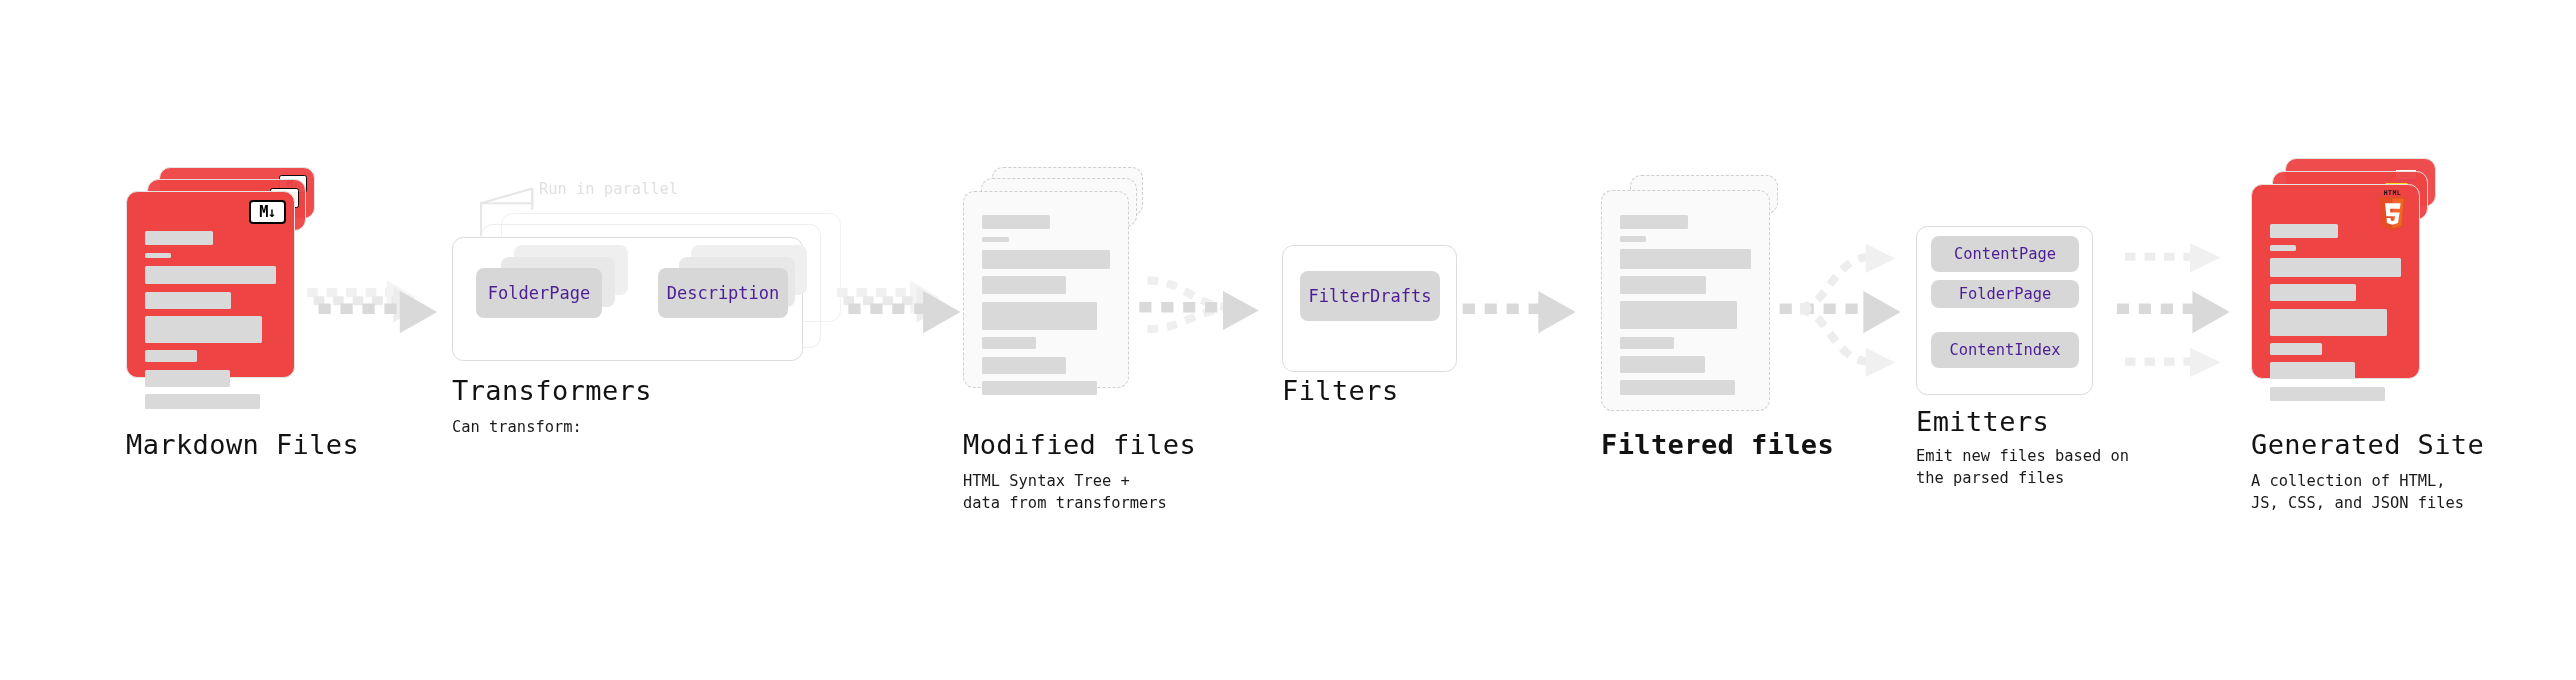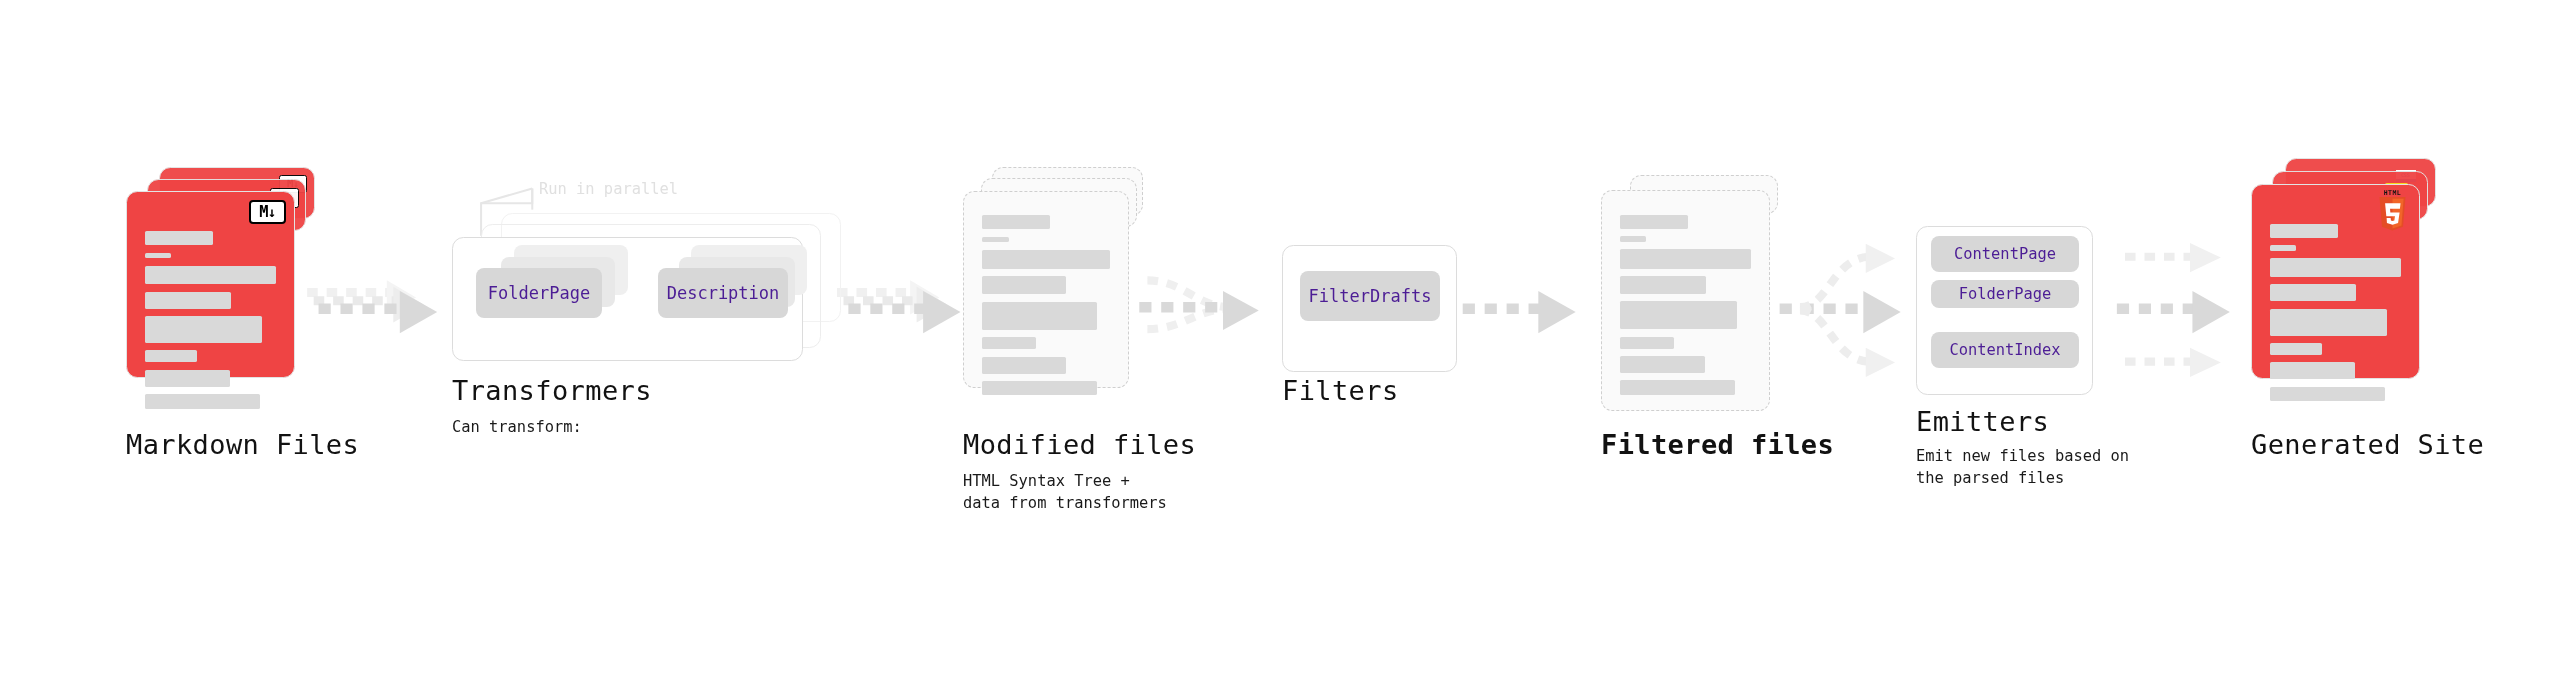--- a/index.html
+++ b/index.html
@@ -295,15 +295,17 @@
         <div class="ln" style="width:100%; height:18.7px;"></div>
         <div class="ln" style="width:66%; height:17px;"></div>
         <div class="ln" style="width:89%; height:27px;"></div>
         <div class="ln" style="width:40%; height:12.2px;"></div>
         <div class="ln" style="width:65%; height:17px;"></div>
         <div class="ln" style="width:88%; height:14.6px;"></div>
       </div>
     </div>
   </div>
   <div class="title" style="left:2251px; top:429px;">Generated Site</div>
+  <div class="sub" style="left:2251px; top:470px;">A collection of HTML,
+JS, CSS, and JSON files</div>
 
 </div>
 
 
 </body></html>

